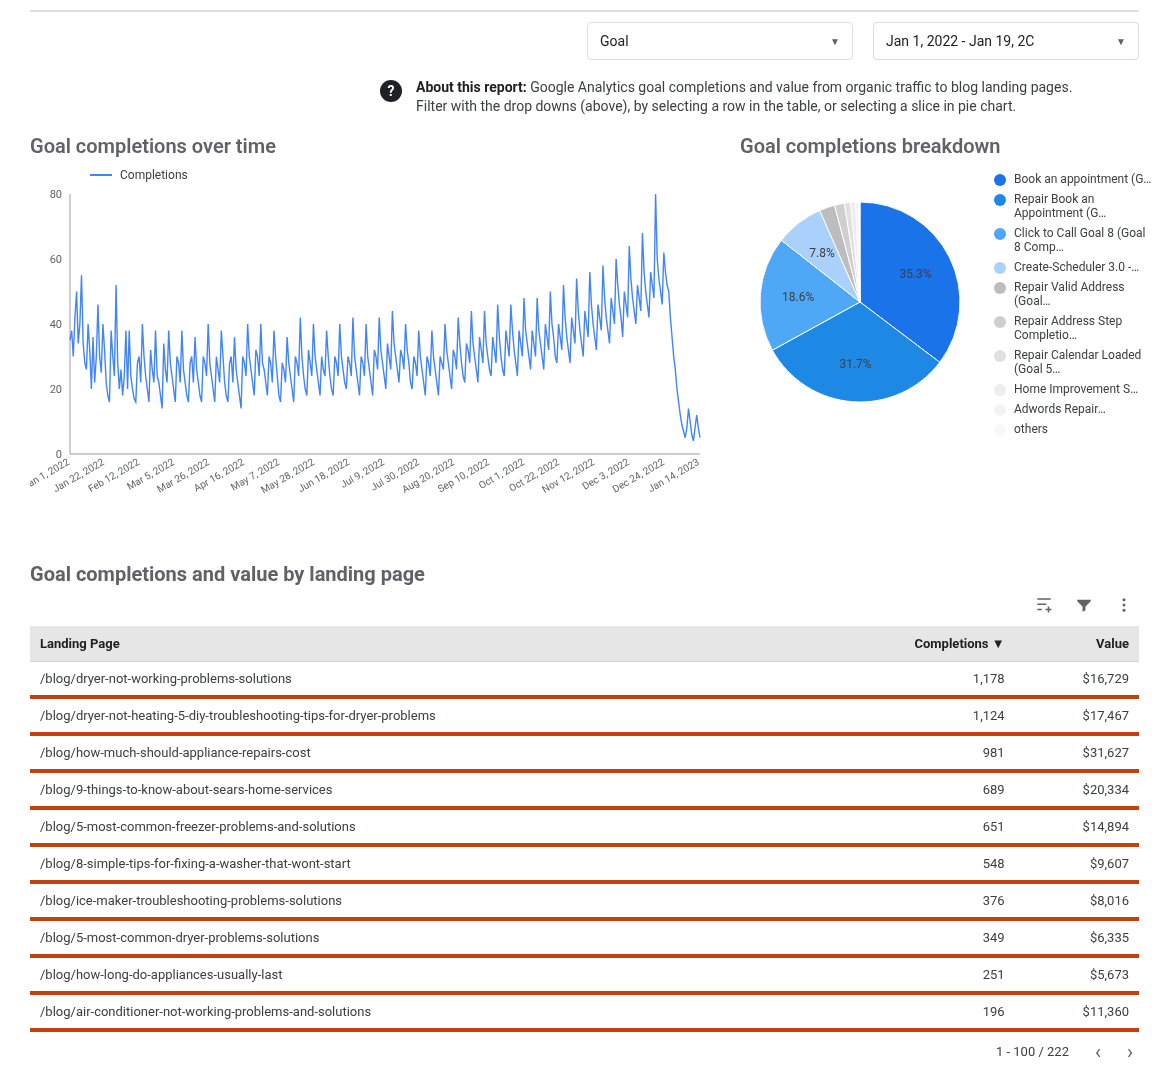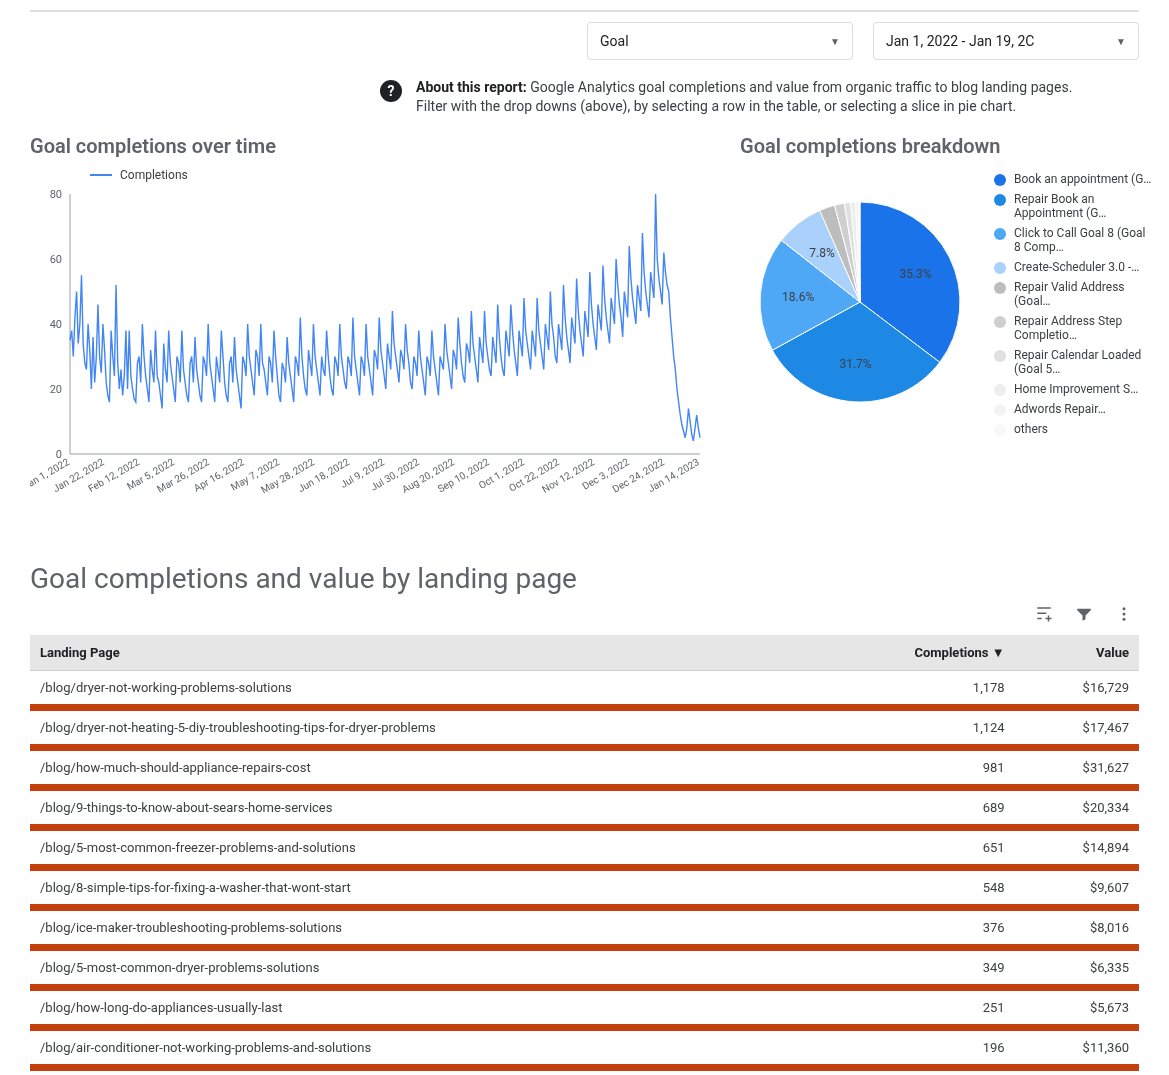--- a/index.html
+++ b/index.html
@@ -17,27 +17,27 @@
   .panel-title { font-size:20px; font-weight:600; color:#5f6368; margin:0 0 10px 0; }
   .line-panel { flex:1 1 660px; }
   .pie-panel  { flex:0 0 420px; }
   .legend-line { font-size:12px; color:#3c4043; margin:4px 0 2px 60px; display:flex; align-items:center; gap:8px;}
   .swatch { width:22px; height:2px; background:#4285f4; display:inline-block; }
   .pie-wrap { display:flex; gap:14px; align-items:flex-start; margin-top:14px;}
   .pie-legend { font-size:12px; color:#3c4043; display:flex; flex-direction:column; gap:6px; }
   .pie-legend .row { display:flex; align-items:flex-start; gap:8px; max-width:160px;}
   .pie-legend .dot { width:12px; height:12px; border-radius:50%; flex:none; margin-top:2px;}
   .table-section { margin-top:34px; }
-  .table-title { font-size:28px; font-weight:400; color:#5f6368; margin:0 0 8px 0;}
+  .table-title { font-size:20px; font-weight:700; color:#5f6368; margin:0 0 8px 0;}
   .toolbar { display:flex; gap:22px; justify-content:flex-end; color:#5f6368; font-size:18px; padding:2px 6px 8px 0;}
   .toolbar span{cursor:default;}
   table { width:100%; border-collapse:collapse; font-size:13px; }
   thead th { background:#e6e6e6; color:#202124; font-weight:700; text-align:left; padding:10px 10px; border-bottom:1px solid #d0d0d0;margin-left:19px;}
   thead th.r { text-align:right; }
-  tbody td { padding:9px 10px; border-bottom:7px solid #c2410c; }
+  tbody td { padding:9px 10px; border-bottom:4px solid #c2410c; }
   tbody td.r { text-align:right; }
   .pager { display:flex; gap:26px; align-items:center; justify-content:flex-end; font-size:13px; color:#3c4043; padding:10px 6px 0 0;}
   .pager .nav { font-size:20px; color:#5f6368; line-height:1; }
   svg text.xaxis { font-size:10px; fill:#5f6368; }
   svg text.yaxis { font-size:11px; fill:#5f6368; }
   svg text.pielbl{ font-size:12px; fill:#3c4043; }
 </style>
 </head>
 <body>
 

